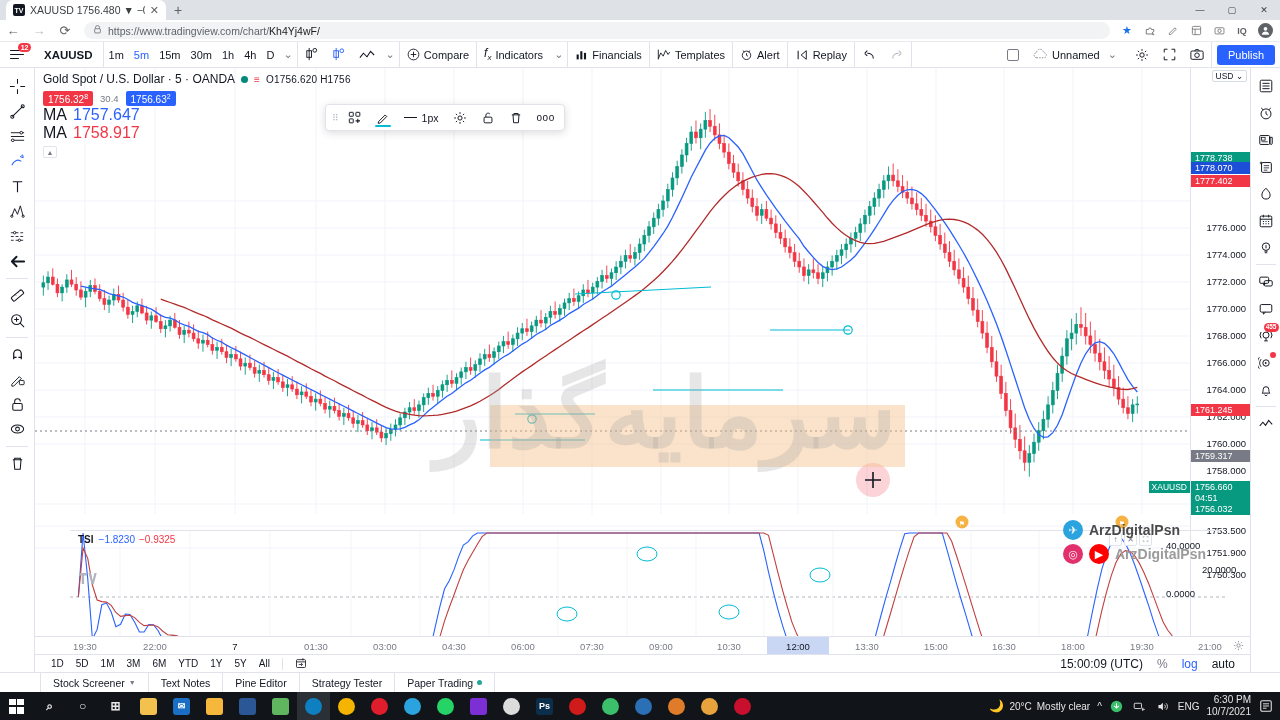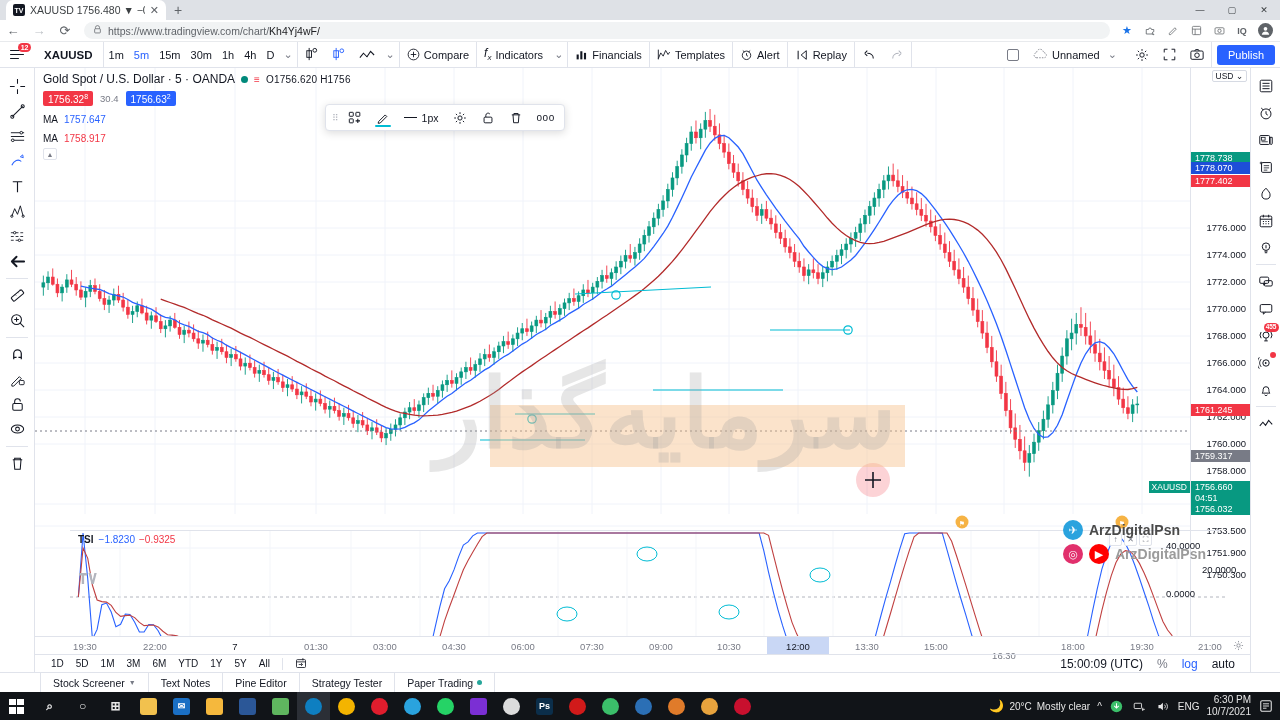--- a/index.html
+++ b/index.html
@@ -160,21 +160,21 @@
   .lg-title { font-size: 12px; }
   .lg-dot { width: 7px; height: 7px; border-radius: 50%; background: #00897b; }
   .lg-eq { color: #f23645; font-size: 10px; }
   .lg-ohlc { color: #131722; font-size: 10px; letter-spacing: .2px; }
   .lg-row2 { display: flex; align-items: center; gap: 7px; margin-top: 5px; }
   .lg-chip { color: #fff; font-size: 10px; border-radius: 2px; padding: 1.5px 5px; }
   .lg-chip.red { background: #f23645; }
   .lg-chip.blue { background: #2962ff; }
   .lg-chip sup { font-size: 7px; }
   .lg-spread { color: #787b86; font-size: 9.5px; }
-  .lg-ma { margin-top: 8px; font-size: 10px; color: #131722; }
+  .lg-ma { margin-top: 0; font-size: 16px; color: #131722; }
   .lg-ma .v1 { color: #2962ff; margin-left: 6px; }
   .lg-ma .v2 { color: #f23645; margin-left: 6px; }
   .lg-collapse {
     margin-top: 4px; width: 14px; height: 12px; border: 1px solid #e0e3eb;
     border-radius: 2px; display: flex; align-items: center; justify-content: center;
     font-size: 7px; color: #787b86; background: #fff;
   }
 
   
   .float-tb {
@@ -1374,21 +1374,21 @@
           <div class="ta-tick bold" style="left: 200px;">7</div>
           <div class="ta-tick" style="left: 281px;">01:30</div>
           <div class="ta-tick" style="left: 350px;">03:00</div>
           <div class="ta-tick" style="left: 419px;">04:30</div>
           <div class="ta-tick" style="left: 488px;">06:00</div>
           <div class="ta-tick" style="left: 557px;">07:30</div>
           <div class="ta-tick" style="left: 626px;">09:00</div>
           <div class="ta-tick" style="left: 694px;">10:30</div>
           <div class="ta-tick" style="left: 832px;">13:30</div>
           <div class="ta-tick" style="left: 901px;">15:00</div>
-          <div class="ta-tick" style="left: 969px; margin-top: 9px;">16:30</div>
+          <div class="ta-tick" style="left: 969px;">16:30</div>
           <div class="ta-tick" style="left: 1038px;">18:00</div>
           <div class="ta-tick" style="left: 1107px;">19:30</div>
           <div class="ta-tick" style="left: 1175px;">21:00</div>
           <div class="ta-sel" style="left: 763px; width: 62px;">12:00</div>
         </div>
       <div class="ta-gear">
         <svg width="11" height="11" viewBox="0 0 16 16">
             <circle cx="8" cy="8" r="2.4" fill="none" stroke="#787b86" stroke-width="1.1"></circle>
             <path d="M8 1.4v2M8 12.6v2M1.4 8h2M12.6 8h2M3.3 3.3l1.4 1.4M11.3 11.3l1.4 1.4M12.7 3.3l-1.4 1.4M4.7 11.3l-1.4 1.4" stroke="#787b86" stroke-width="1.1"></path>
           </svg>

